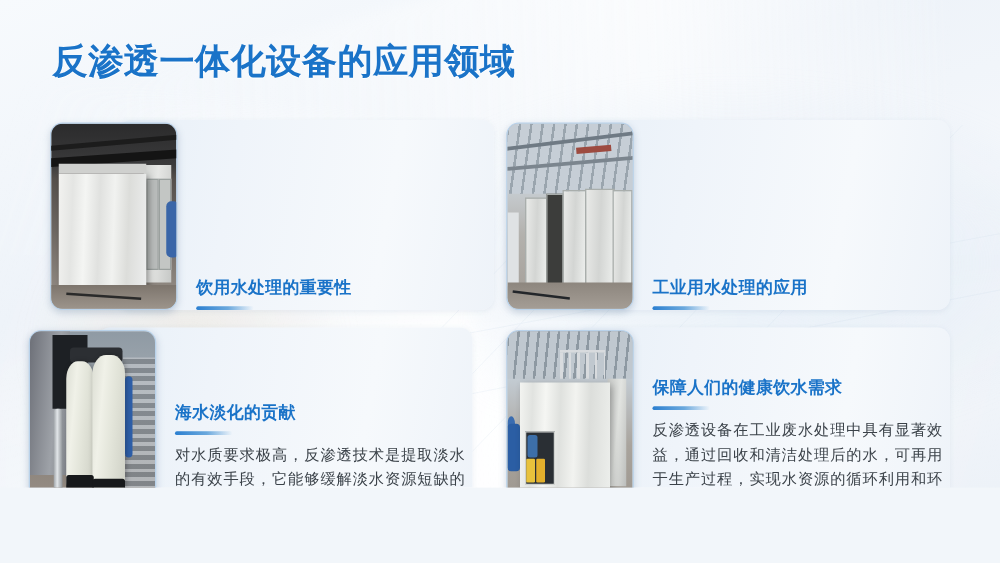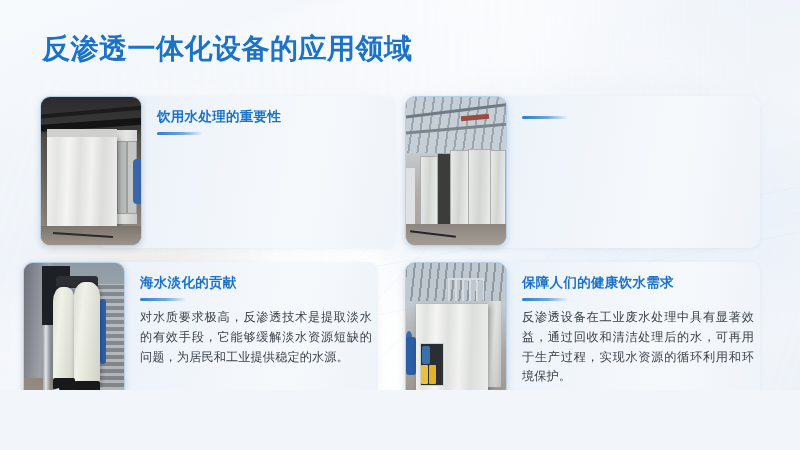--- a/index.html
+++ b/index.html
@@ -34,21 +34,21 @@
 
   .title{
     position:absolute;left:42px;top:30px;
     font-size:28px;font-weight:bold;letter-spacing:.5px;
     color:#1a73c8;white-space:nowrap;
     text-shadow:0 1px 0 rgba(255,255,255,.9);
   }
 
   .cards{position:absolute;left:0;top:0;width:800px;height:450px;}
   .card{
-    position:absolute;display:flex;align-items:flex-start;
+    position:absolute;display:flex;align-items:flex-end;
   }
   .card.c0{left:40px;top:96px;width:355px;height:152px;}
   .card.c1{left:405px;top:96px;width:355px;height:152px;}
   .card.c2{left:23px;top:262px;width:355px;height:152px;}
   .card.c3{left:405px;top:262px;width:355px;height:152px;}
 
   .panel{
     position:absolute;left:55px;top:0;width:300px;height:152px;
     border-radius:10px;
     background:linear-gradient(100deg,#e8f0f8 0%,#eff4fa 30%,#f6f9fc 70%,#eef3f9 100%);
@@ -225,20 +225,21 @@
               <div class="dr dr2"></div>
               <div class="dr dr3"></div>
             <div class="dr dr4"></div>
               <div class="dr dr5"></div>
             <div class="floor"></div>
               <div class="hose"></div>
           </div>
         </div>
       </div>
       <div class="txt">
+        <div class="c-head">工业用水处理的应用</div>
         <div class="divider"></div>
       </div>
     </div>
 
     <div class="card c2">
       <div class="panel"></div>
       <div class="thumb">
         <div class="thumb-inner">
           <div class="ph p3">
             <div class="wall"></div>

